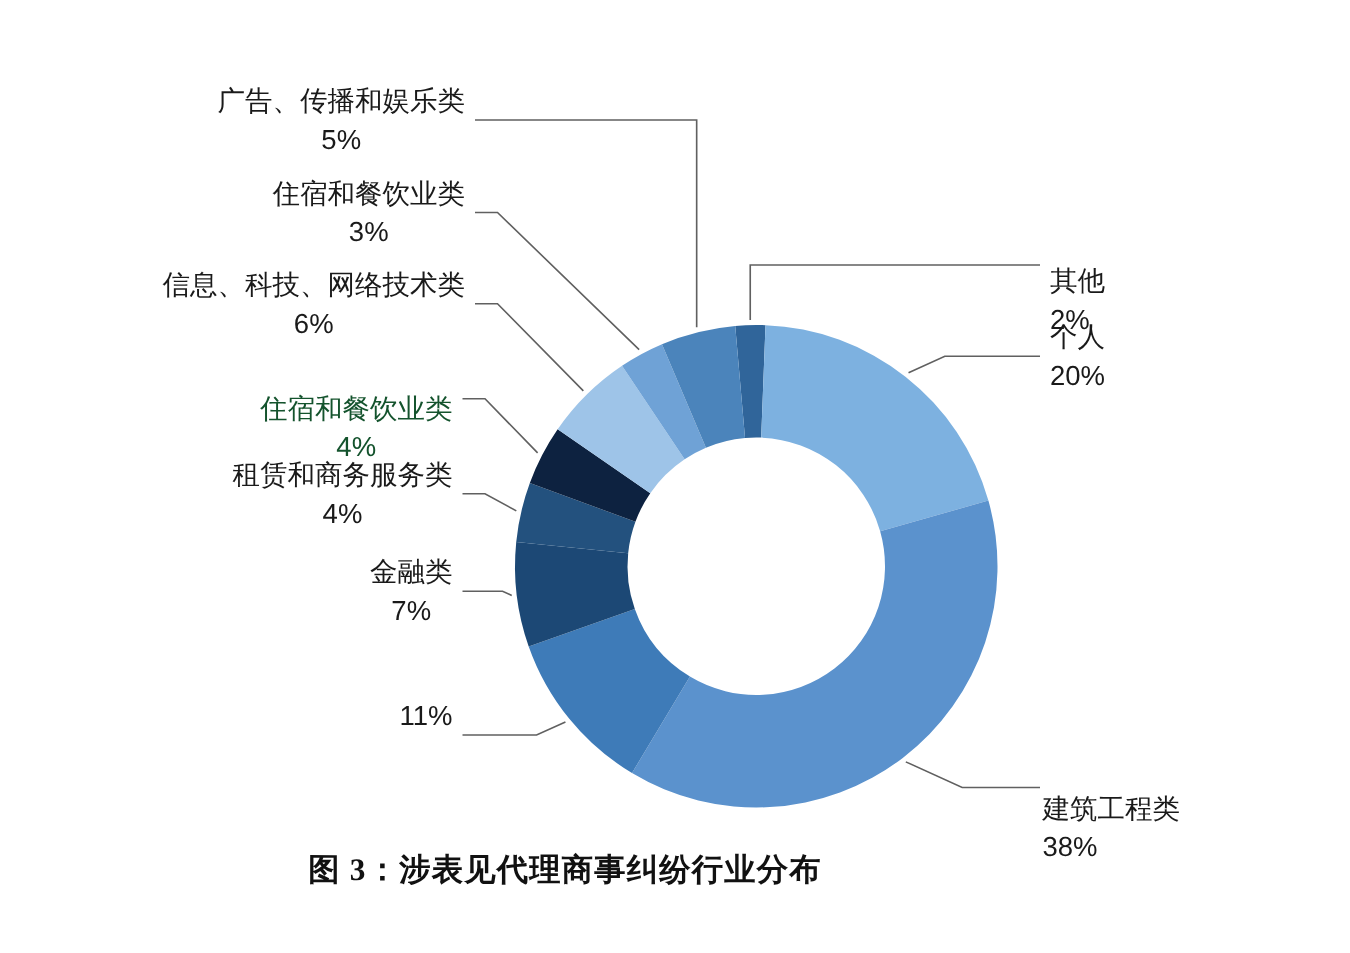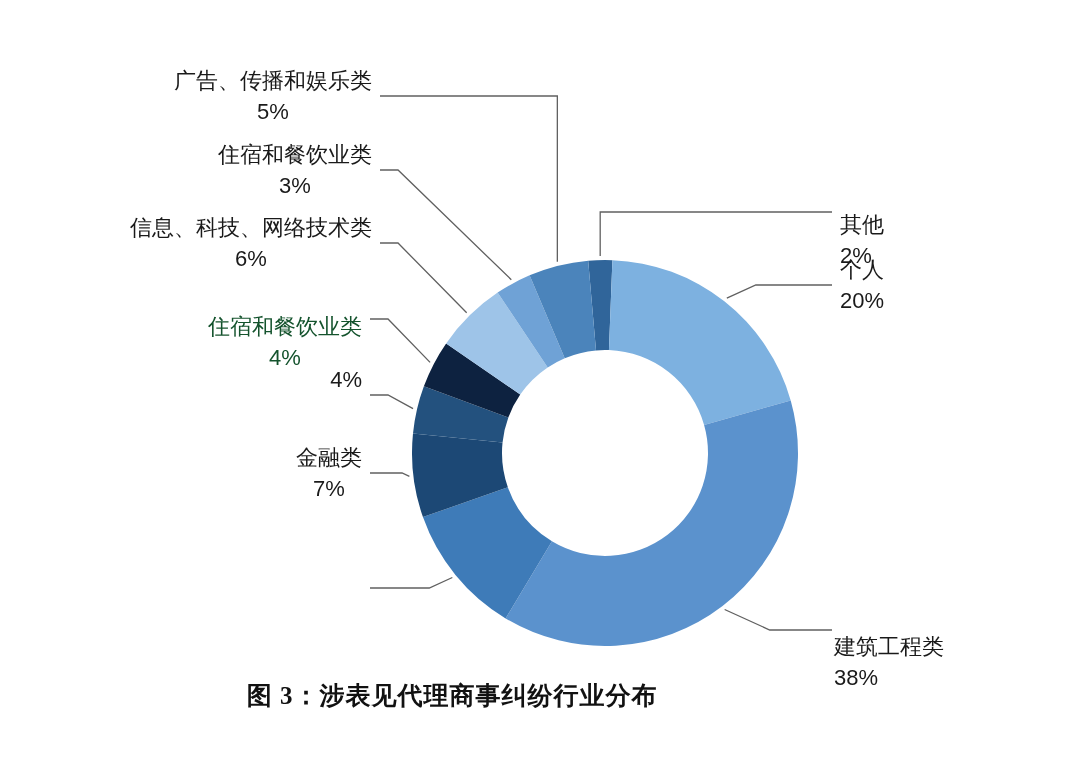--- a/index.html
+++ b/index.html
@@ -67,26 +67,28 @@
       </div>
       <div class="category-label side-right" style="top: 254px; left: 840px; color: rgb(26, 26, 26);">
         <div>个人</div>
         <div>20%</div>
       </div>
       <div class="category-label side-right" style="top: 599px; left: 834px; color: rgb(26, 26, 26); margin-top: 32px;">
         <div>建筑工程类</div>
         <div>38%</div>
       </div>
       <div class="category-label side-left" style="top: 557px; right: 718px; color: rgb(26, 26, 26);">
+        <div>11%</div>
       </div>
       <div class="category-label side-left" style="top: 442px; right: 718px; color: rgb(26, 26, 26);">
         <div>金融类</div>
         <div>7%</div>
       </div>
       <div class="category-label side-left" style="top: 364px; right: 718px; color: rgb(26, 26, 26);">
+        <div>租赁和商务服务类</div>
         <div>4%</div>
       </div>
       <div class="category-label side-left" style="top: 286px; right: 718px; color: #14532d; margin-top: 25px;">
         <div>住宿和餐饮业类</div>
         <div>4%</div>
       </div>
       <div class="category-label side-left" style="top: 212px; right: 708px; color: rgb(26, 26, 26); margin-left: 38px;">
         <div>信息、科技、网络技术类</div>
         <div>6%</div>
       </div>

